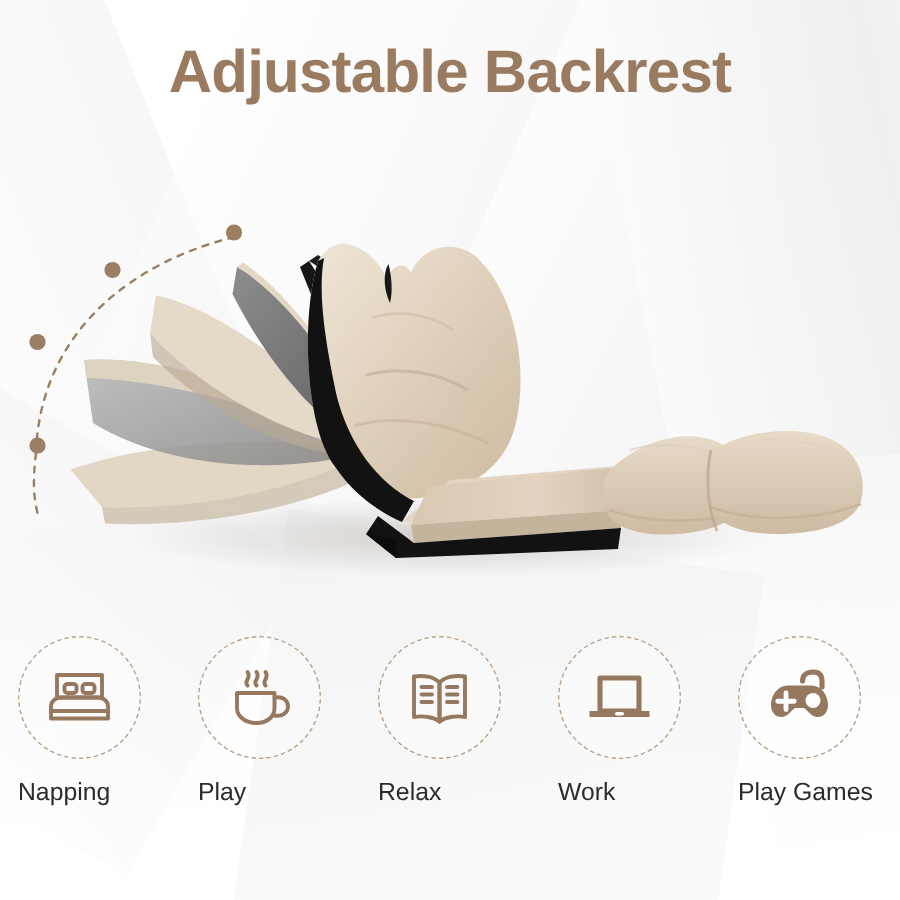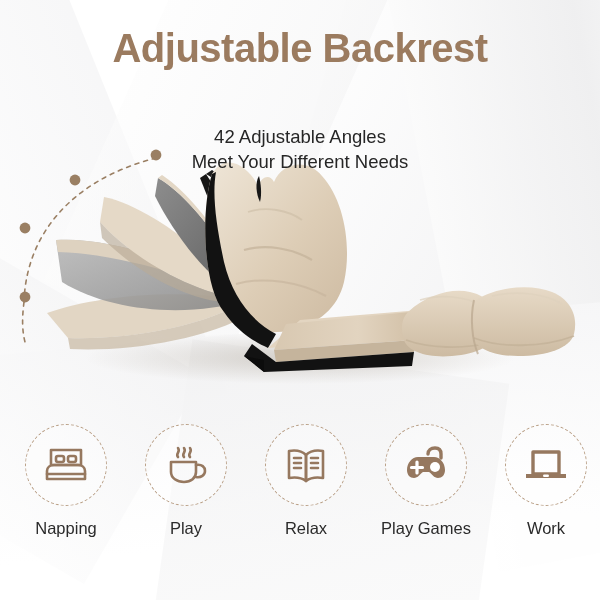--- a/index.html
+++ b/index.html
@@ -117,21 +117,20 @@
     top: 424px;
     width: 600px;
     height: 130px;
     display: flex;
     z-index: 25;
   }
   .icon-cell {
     flex: 1 1 0;
     display: flex;
     flex-direction: column;
-    align-items: center;
     margin-left: 12px;
   }
   .icon-circle {
     width: 80px;
     height: 80px;
     border-radius: 50%;
     border: 1.4px dashed #b99f86;
     display: flex;
     align-items: center;
     justify-content: center;
@@ -154,24 +153,20 @@
     <div class="facet f2"></div>
     <div class="facet f3"></div>
     <div class="facet f7"></div>
     <div class="facet f4"></div>
     <div class="facet f5"></div>
     <div class="facet f6"></div>
   </div>
 
   <div class="title">Adjustable Backrest</div>
 
-  <div class="subtitle">
-    <span class="l1">42 Adjustable Angles</span>
-    <span class="l2">Meet Your Different Needs</span>
-  </div>
 
   <svg class="product" viewBox="0 0 600 600">
     <defs>
       <linearGradient id="beigeA" x1="0" y1="0" x2="1" y2="1">
         <stop offset="0%" stop-color="#efe6d8"></stop>
         <stop offset="55%" stop-color="#ddcdb6"></stop>
         <stop offset="100%" stop-color="#cdbaa1"></stop>
       </linearGradient>
       <linearGradient id="beigeB" x1="0" y1="0" x2="0" y2="1">
         <stop offset="0%" stop-color="#e9ddcb"></stop>
@@ -324,37 +319,37 @@
             <path d="M29 17 H36 M29 22 H36 M29 27 H36"></path>
           </g>
         </svg>
       </div>
       <div class="icon-label">Relax</div>
     </div>
 
     <div class="icon-cell">
       <div class="icon-circle">
         <svg width="48" height="48" viewBox="0 0 48 48">
+          <path d="M11 11 H37 V33 H11 Z" fill="none" stroke="#96785f" stroke-width="3.4" stroke-linejoin="round"></path>
+          <path d="M4 33 H44 V37 H4 Z" fill="#96785f"></path>
+          <rect x="21" y="33.6" width="6" height="2.4" rx="1.2" fill="#ffffff"></rect>
+        </svg>
+      </div>
+      <div class="icon-label">Work</div>
+    </div>
+
+    <div class="icon-cell">
+      <div class="icon-circle">
+        <svg width="48" height="48" viewBox="0 0 48 48">
           <path d="M26 13 C26 9 29 7 33 7 C37 7 39 9 39 13 V17" fill="none" stroke="#96785f" stroke-width="3.4" stroke-linecap="round"></path>
           <path d="M16 16 H32 C38 16 43 22 43 29 C43 34 40 37 36 37
                    C32 37 30 33 27 31 H21 C18 33 16 37 12 37
                    C8 37 5 34 5 29 C5 22 10 16 16 16 Z" fill="#96785f"></path>
           <path d="M15 21 V32 M9.5 26.5 H20.5" stroke="#ffffff" stroke-width="3.2" stroke-linecap="round"></path>
           <circle cx="33" cy="26" r="5" fill="#ffffff"></circle>
         </svg>
       </div>
       <div class="icon-label">Play Games</div>
     </div>
 
-    <div class="icon-cell">
-      <div class="icon-circle">
-        <svg width="48" height="48" viewBox="0 0 48 48">
-          <path d="M11 11 H37 V33 H11 Z" fill="none" stroke="#96785f" stroke-width="3.4" stroke-linejoin="round"></path>
-          <path d="M4 33 H44 V37 H4 Z" fill="#96785f"></path>
-          <rect x="21" y="33.6" width="6" height="2.4" rx="1.2" fill="#ffffff"></rect>
-        </svg>
-      </div>
-      <div class="icon-label">Work</div>
-    </div>
-
   </div>
 
 </div>
 
 </body></html>

